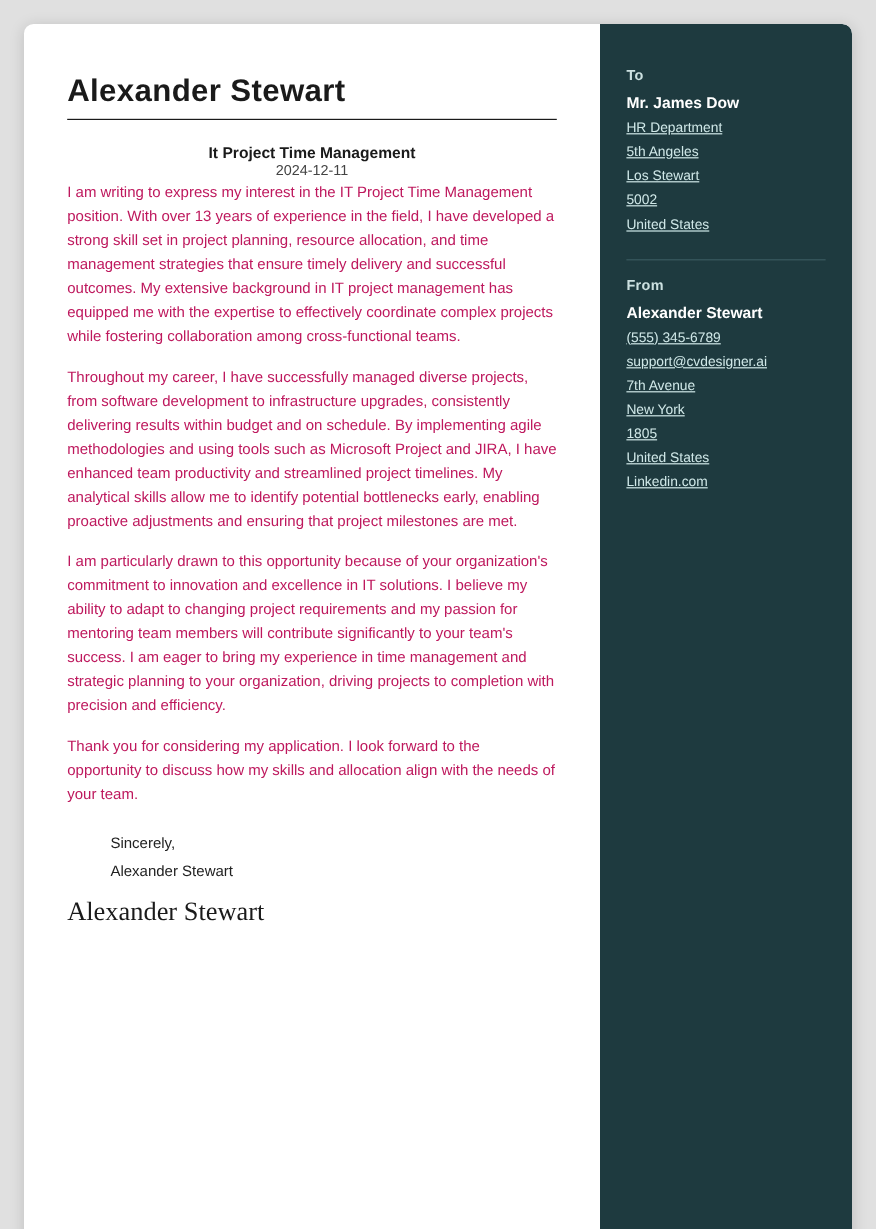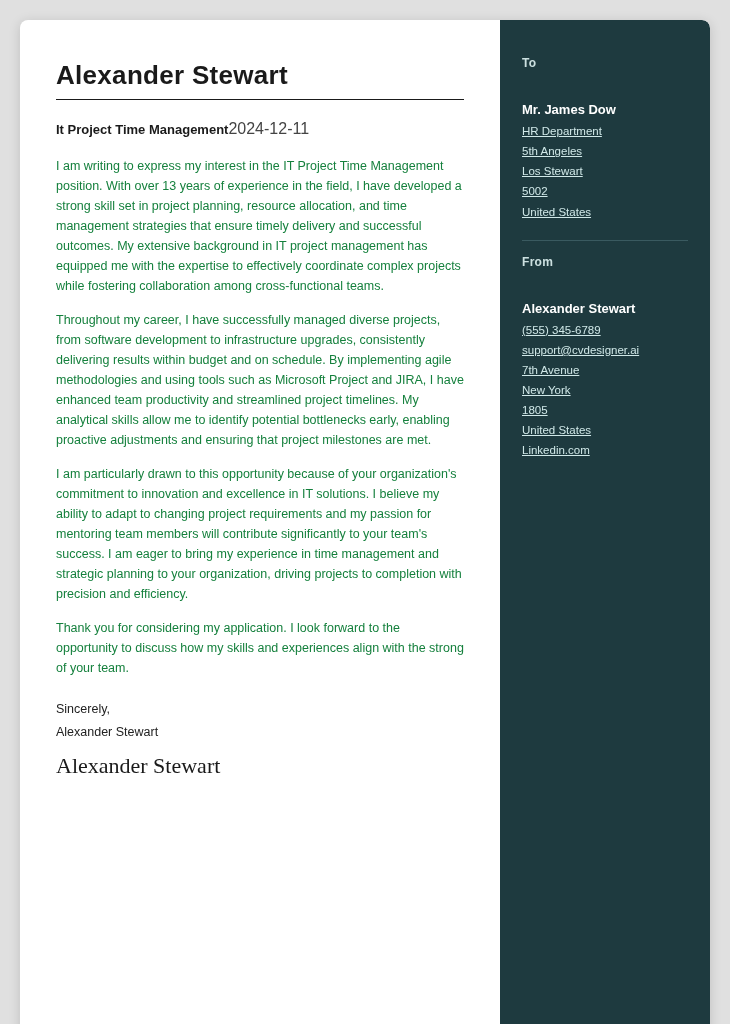--- a/index.html
+++ b/index.html
@@ -48,52 +48,54 @@
     .divider {
       border: none;
       border-top: 1.5px solid #1a1a1a;
       margin-bottom: 20px;
     }
 
     .job-info-row {
       display: flex;
       justify-content: flex-start;
       align-items: center;
-      margin-bottom: 18px;
+      margin-bottom: 1px;
+      flex-direction: column;
     }
 
     .job-title {
       font-size: 13px;
       font-weight: bold;
       color: #1a1a1a;
     }
 
     .date {
-      font-size: 16px;
+      font-size: 12px;
       color: #444;
     }
 
     .salutation {
       font-size: 13px;
       color: #1a1a1a;
       margin-bottom: 14px;
     }
 
     .body-paragraph {
       font-size: 12.5px;
-      color: #15803d;
+      color: #be185d;
       line-height: 1.6;
       margin-bottom: 14px;
     }
 
     .closing-block {
       margin-top: 6px;
       font-size: 12.5px;
       color: #222;
       line-height: 1.8;
+      margin-left: 36px;
     }
 
     .signature-cursive {
       font-family: 'Brush Script MT', cursive, serif;
       font-size: 22px;
       color: #1a1a1a;
       margin-top: 10px;
     }
 
     
@@ -113,21 +115,20 @@
       color: #cce0e0;
       margin-bottom: 8px;
       letter-spacing: 0.3px;
     }
 
     .sidebar-name {
       font-size: 13px;
       font-weight: bold;
       color: #ffffff;
       margin-bottom: 4px;
-      margin-top: 24px;
     }
 
     .sidebar-info {
       font-size: 11.5px;
       color: #d0e8e8;
       line-height: 1.75;
       text-decoration: underline;
     }
 
     .sidebar-divider {
@@ -152,21 +153,21 @@
       <span class="date">2024-12-11</span>
     </div>
 
 
     <p class="body-paragraph">I am writing to express my interest in the IT Project Time Management position. With over 13 years of experience in the field, I have developed a strong skill set in project planning, resource allocation, and time management strategies that ensure timely delivery and successful outcomes. My extensive background in IT project management has equipped me with the expertise to effectively coordinate complex projects while fostering collaboration among cross-functional teams.</p>
 
     <p class="body-paragraph">Throughout my career, I have successfully managed diverse projects, from software development to infrastructure upgrades, consistently delivering results within budget and on schedule. By implementing agile methodologies and using tools such as Microsoft Project and JIRA, I have enhanced team productivity and streamlined project timelines. My analytical skills allow me to identify potential bottlenecks early, enabling proactive adjustments and ensuring that project milestones are met.</p>
 
     <p class="body-paragraph">I am particularly drawn to this opportunity because of your organization's commitment to innovation and excellence in IT solutions. I believe my ability to adapt to changing project requirements and my passion for mentoring team members will contribute significantly to your team's success. I am eager to bring my experience in time management and strategic planning to your organization, driving projects to completion with precision and efficiency.</p>
 
-    <p class="body-paragraph">Thank you for considering my application. I look forward to the opportunity to discuss how my skills and experiences align with the strong of your team.</p>
+    <p class="body-paragraph">Thank you for considering my application. I look forward to the opportunity to discuss how my skills and allocation align with the needs of your team.</p>
 
     <div class="closing-block">
       <div>Sincerely,</div>
       <div>Alexander Stewart</div>
     </div>
 
     <div class="signature-cursive">Alexander Stewart</div>
 
   </div>
 

